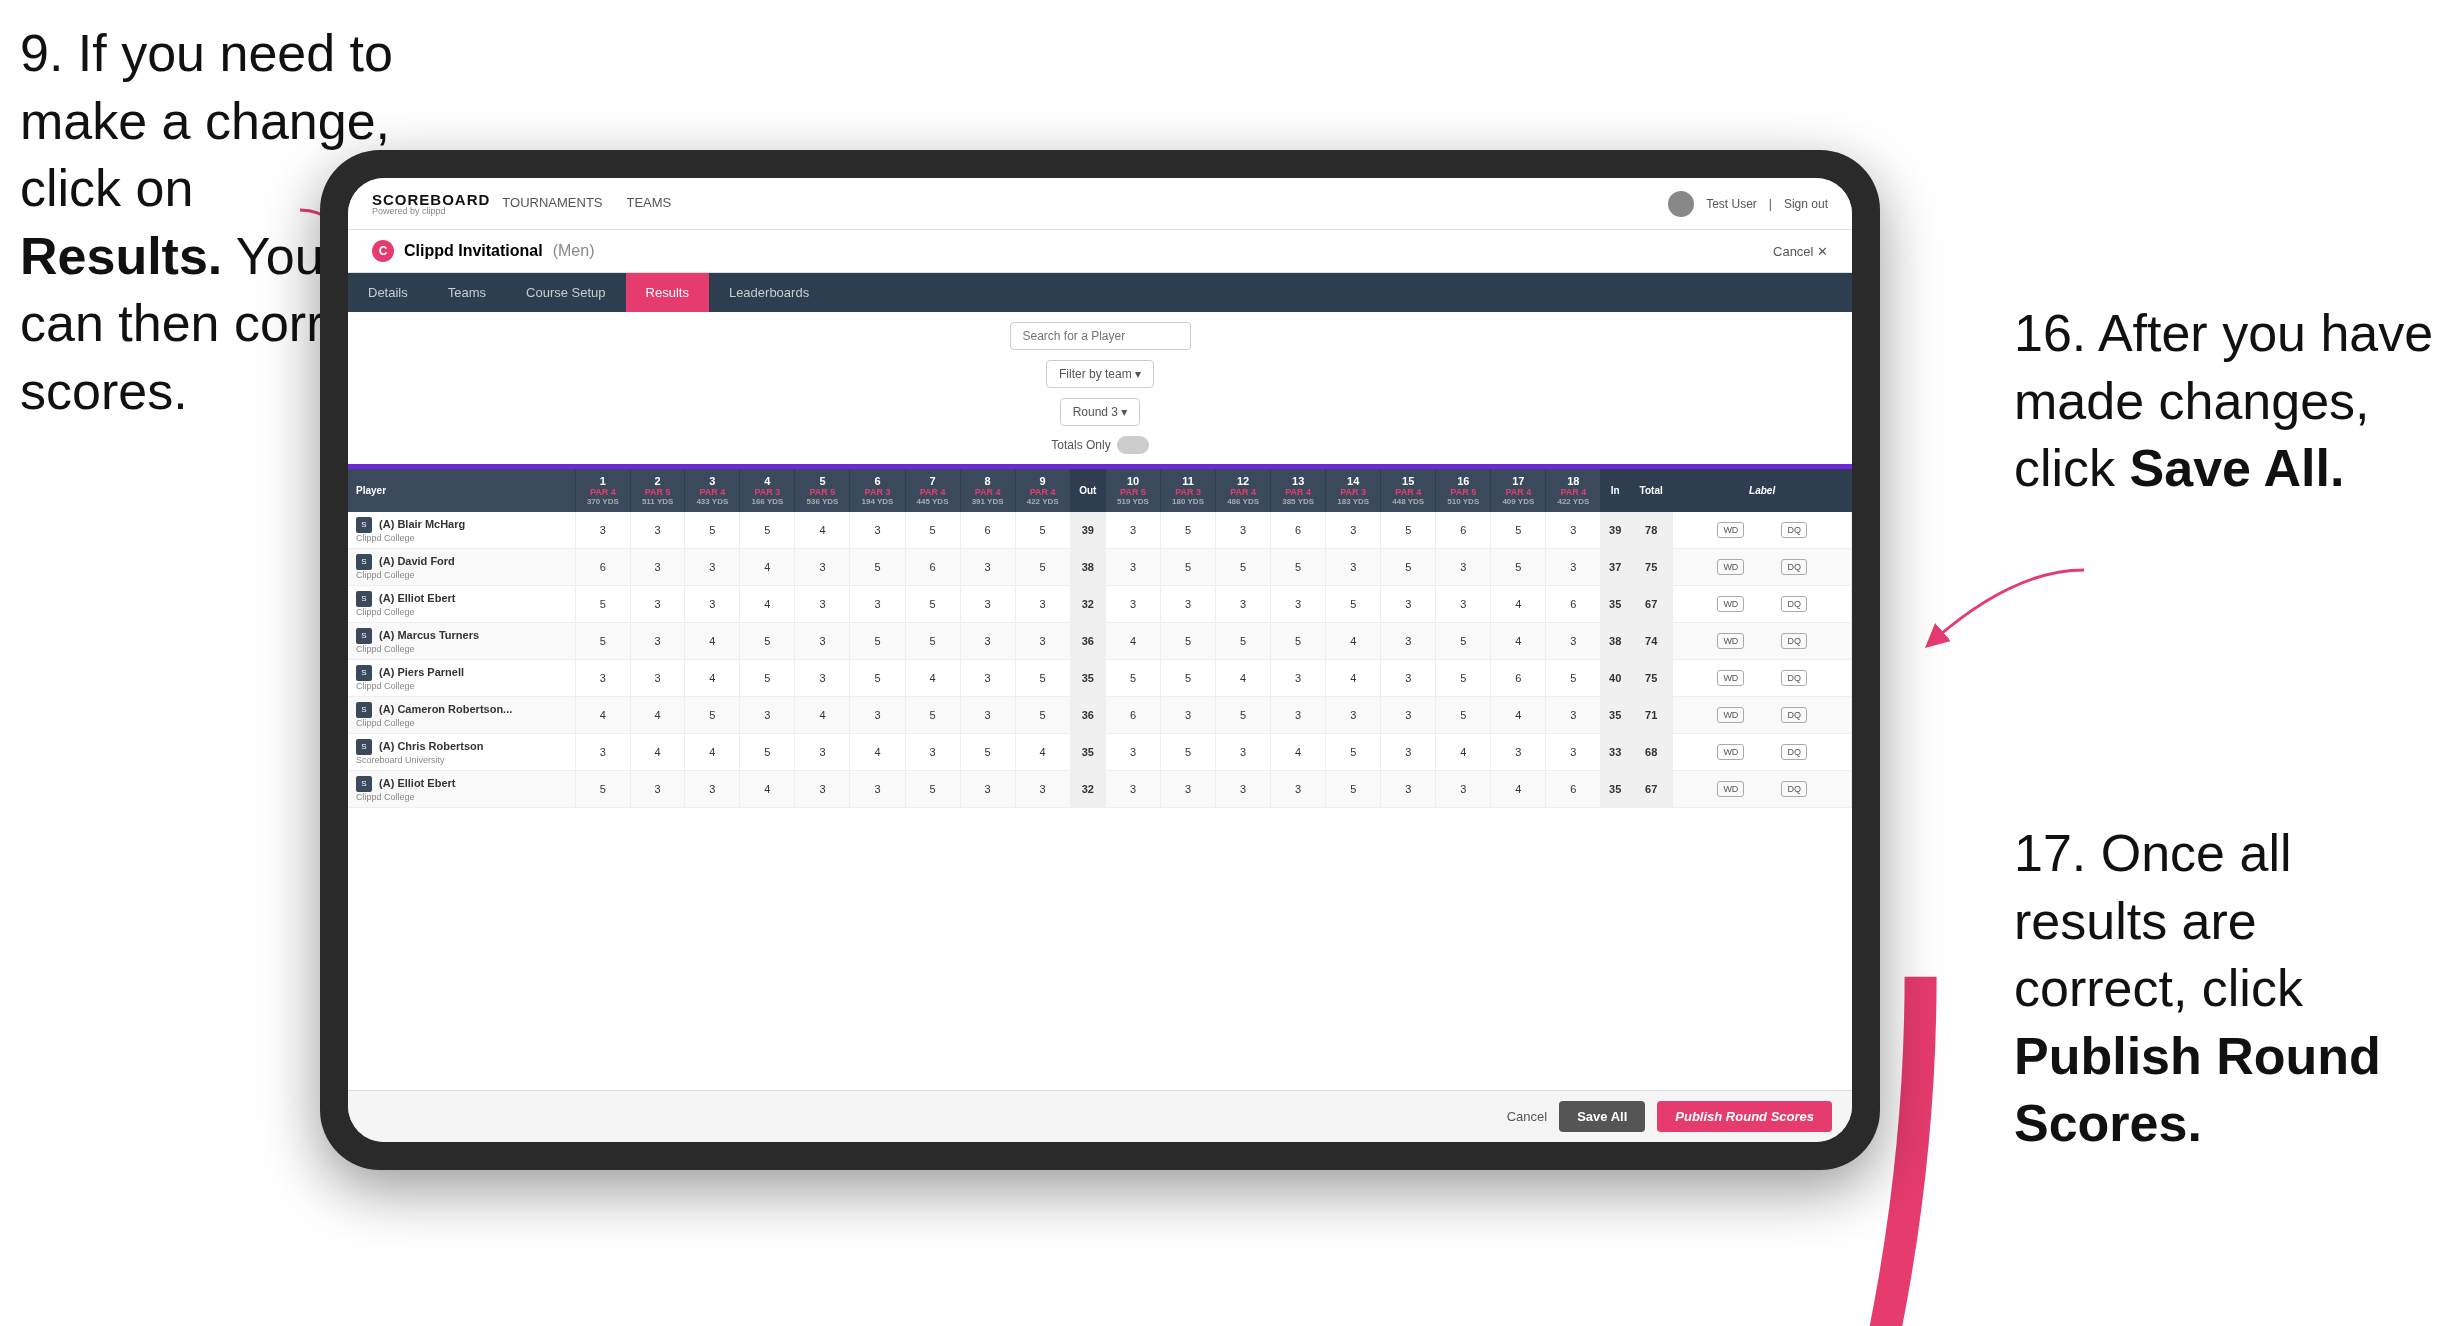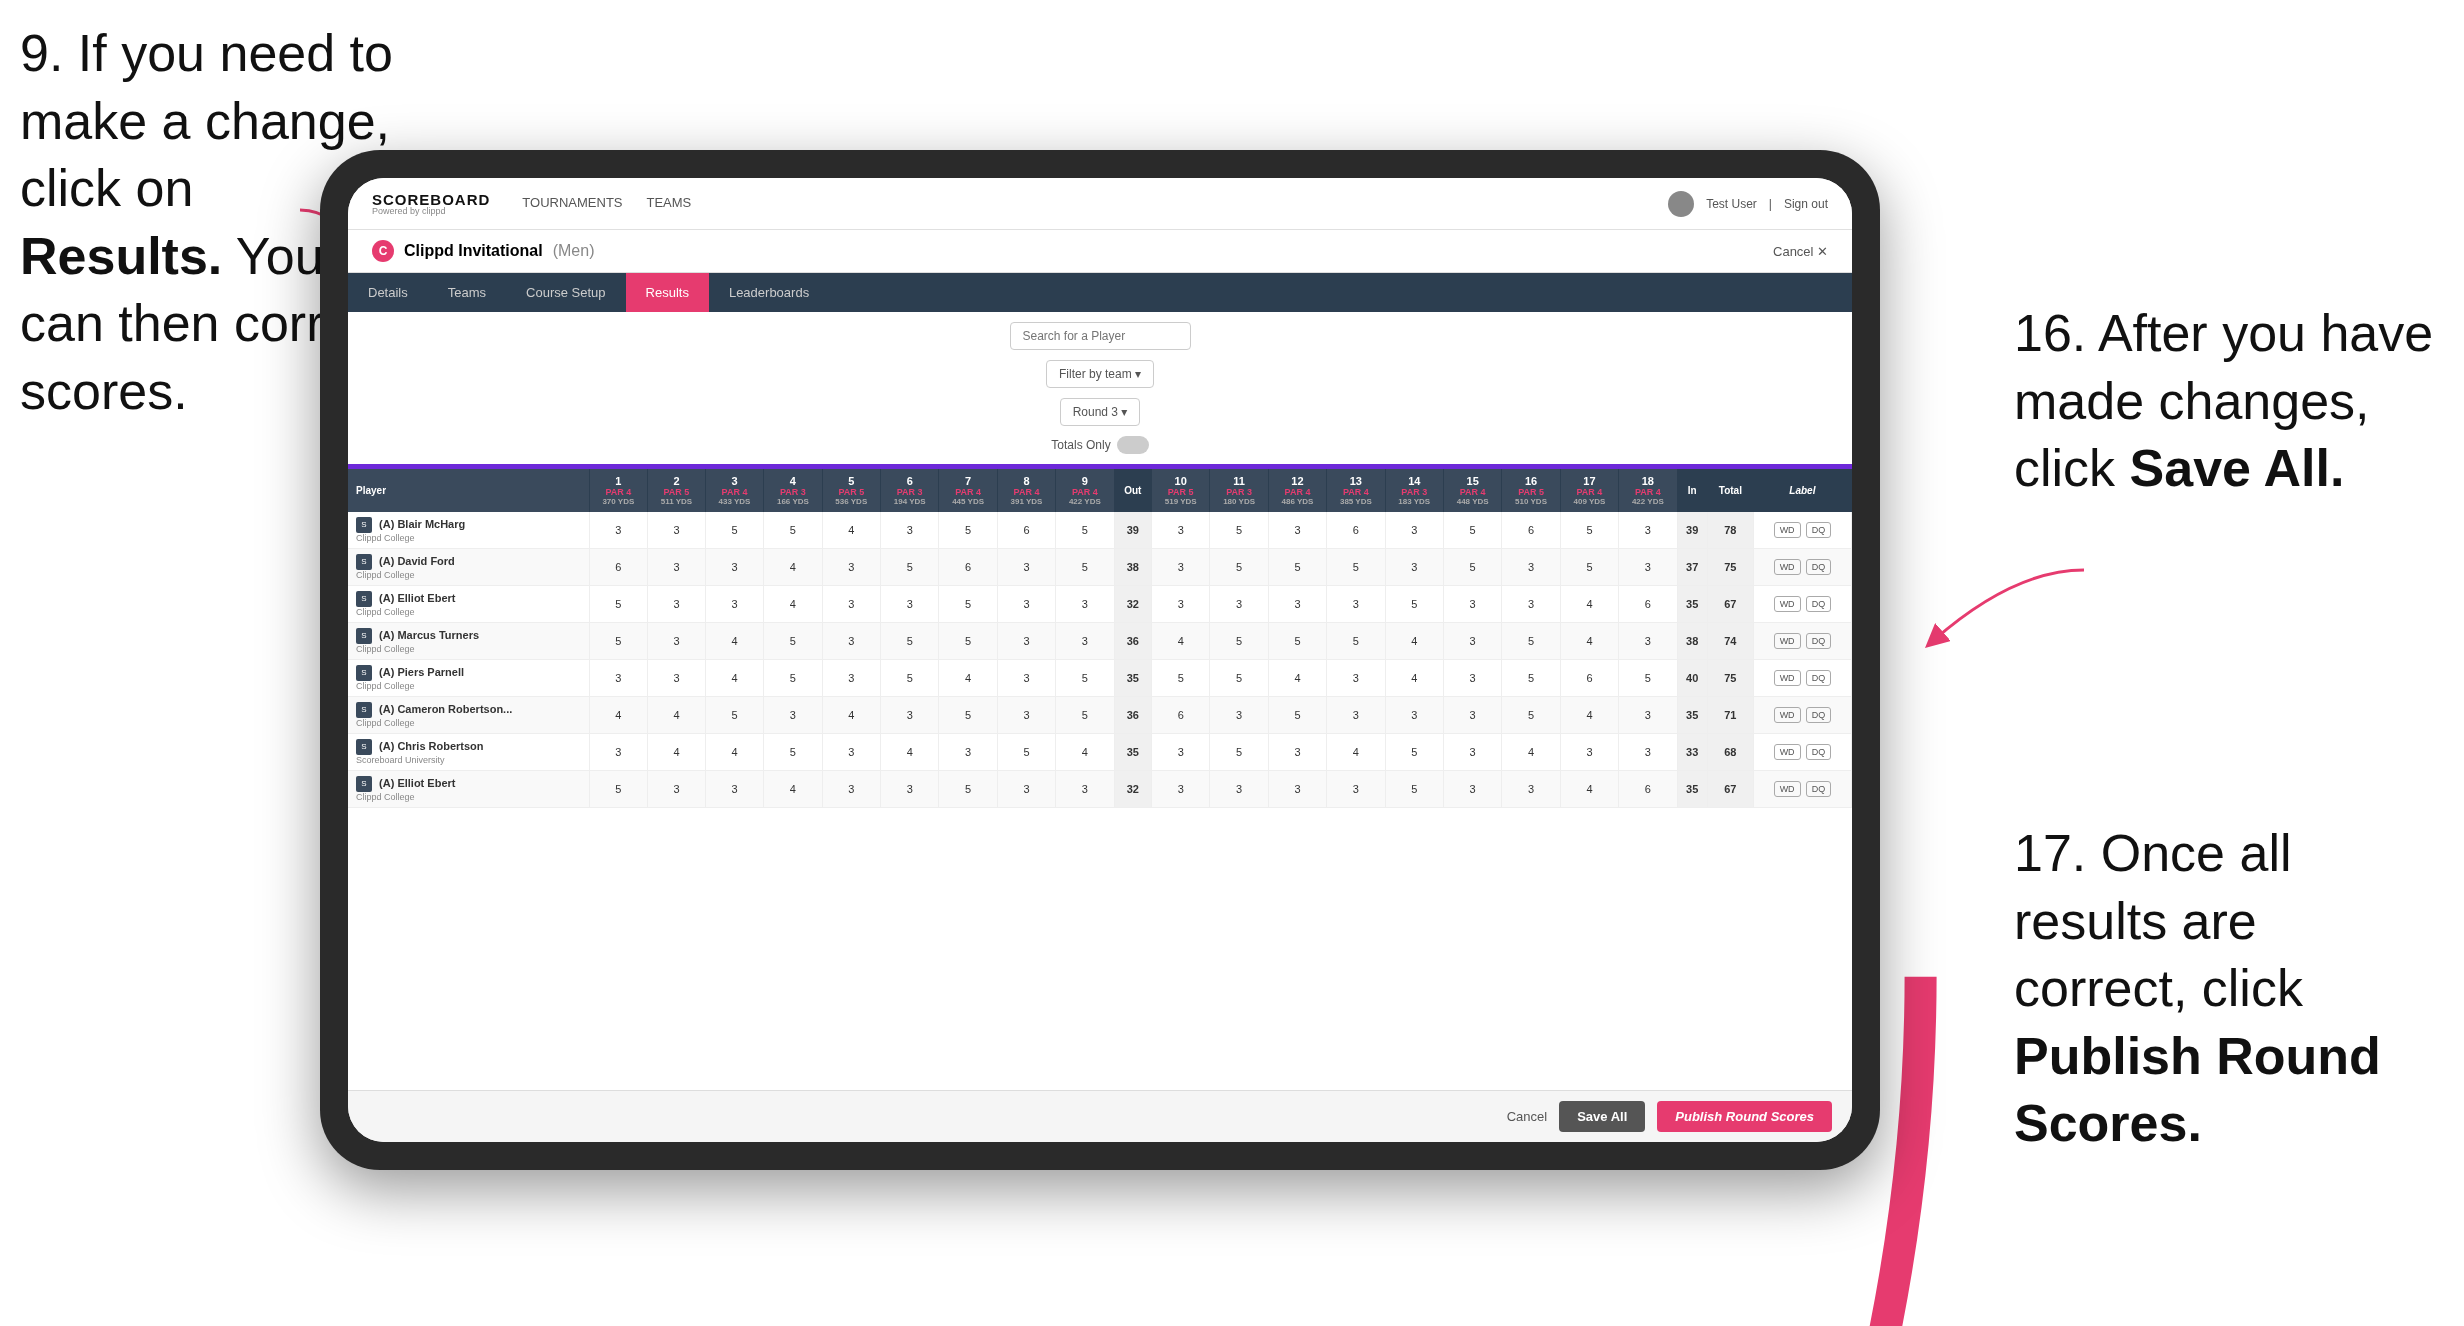--- a/index.html
+++ b/index.html
@@ -80,21 +80,21 @@
       padding: 0 24px;
       display: flex;
       align-items: center;
       height: 52px;
       flex-shrink: 0;
     }
 
     .logo-area {
       display: flex;
       align-items: flex-start;
-      margin-right: 32px;
+      margin-right: 12px;
     }
     .logo-text {
       font-size: 15px;
       font-weight: 800;
       letter-spacing: 1px;
       color: #111;
     }
     .logo-sub {
       font-size: 9px;
       color: #888;
@@ -334,21 +334,21 @@
     }
 
     .label-btn {
       display: inline-block;
       padding: 2px 5px;
       border: 1px solid #aaa;
       border-radius: 3px;
       font-size: 9px;
       color: #555;
       cursor: pointer;
-      margin: 0 1px;
+      margin: 0 17px;
     }
 
     
     .action-bar {
       background: #f5f5f5;
       border-top: 1px solid #ddd;
       padding: 10px 20px;
       display: flex;
       align-items: center;
       justify-content: flex-end;

